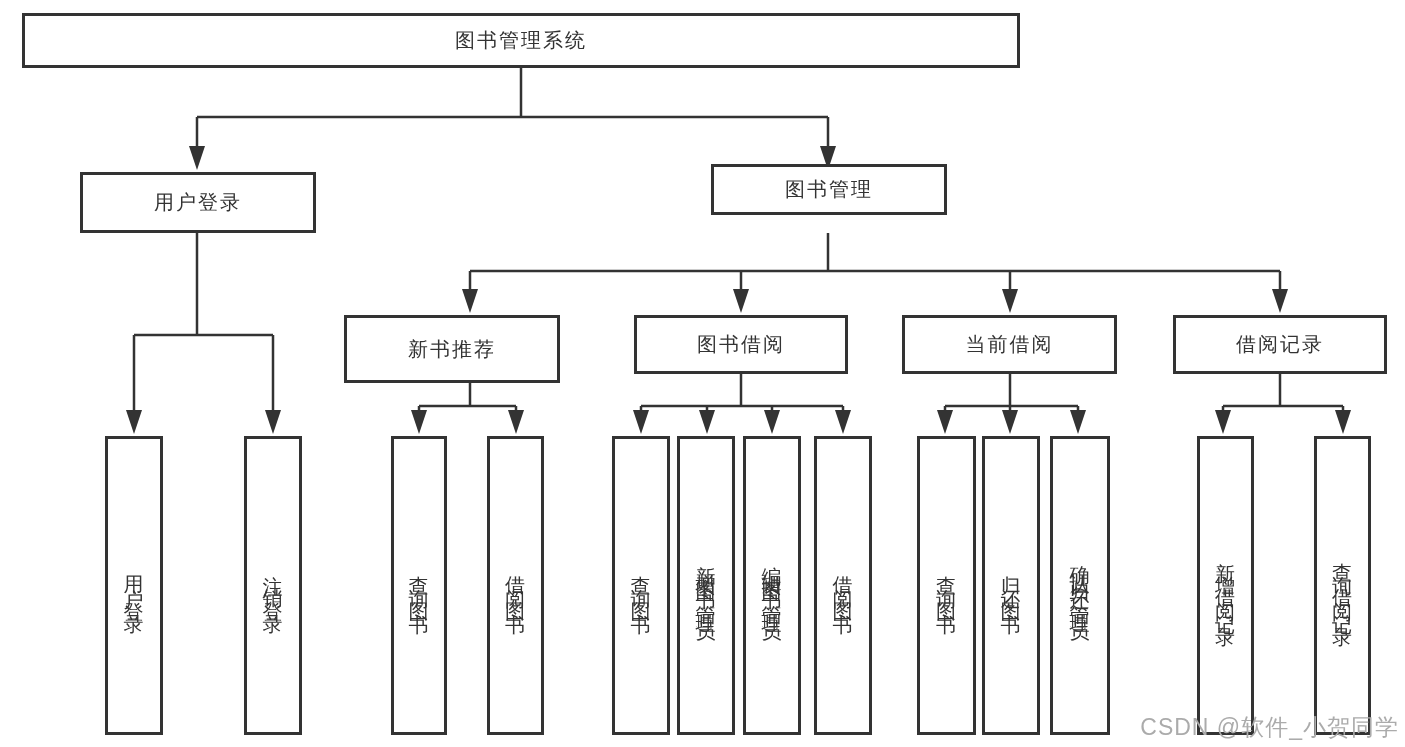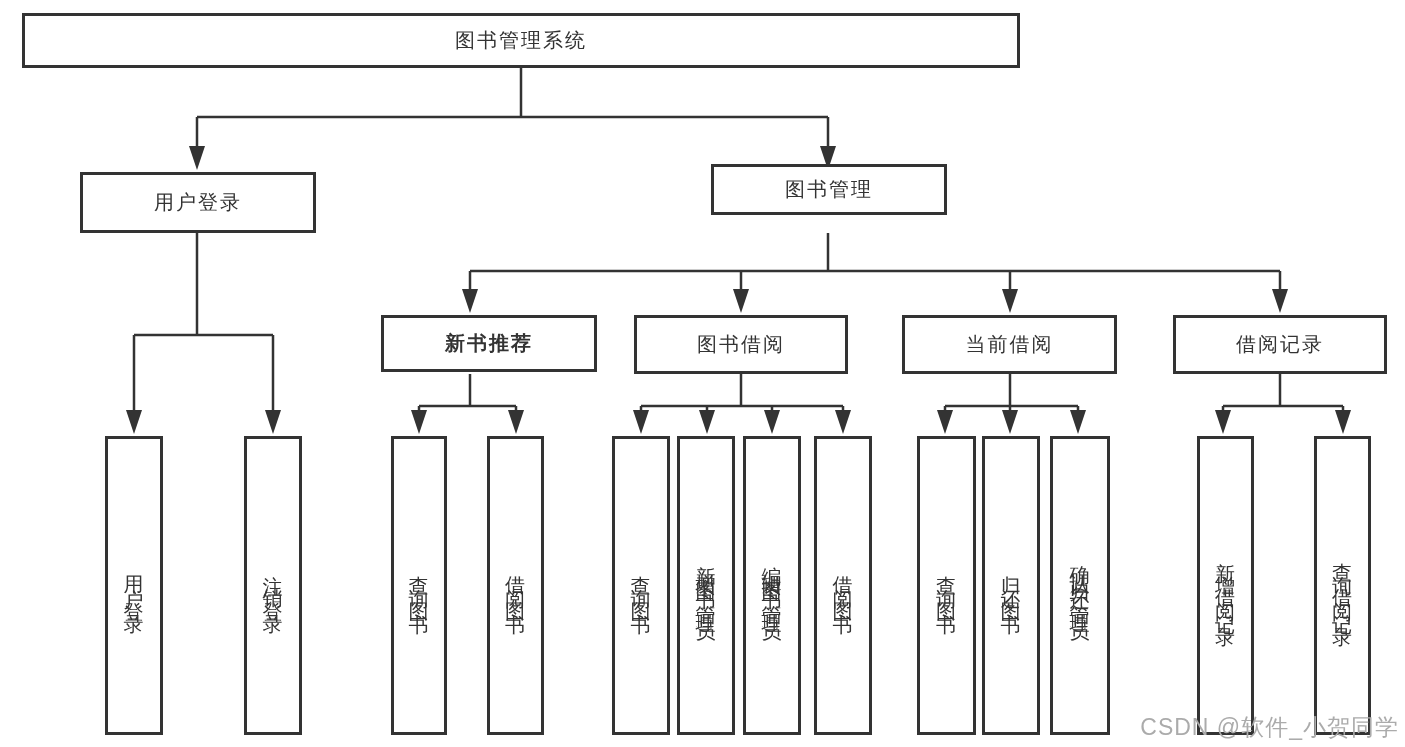--- a/index.html
+++ b/index.html
@@ -37,21 +37,21 @@
     font-size: 20px;
     line-height: 1;
     letter-spacing: 13px;
     color: #333333;
   }
   .leaf.tight .lbl { letter-spacing: 8px; }
   
   .n-root   { left: 22px;  top: 13px;  width: 998px; height: 55px; }
   .n-l2a    { left: 80px;  top: 172px; width: 236px; height: 61px; }
   .n-l2b    { left: 711px; top: 164px; width: 236px; height: 51px; }
-  .n-g1     { left: 381px; top: 315px; width: 216px; height: 57px; font-weight: bold; }
+  .n-g1     { left: 344px; top: 315px; width: 216px; height: 68px; }
   .n-g2     { left: 634px; top: 315px; width: 214px; height: 59px; }
   .n-g3     { left: 902px; top: 315px; width: 215px; height: 59px; }
   .n-g4     { left: 1173px;top: 315px; width: 214px; height: 59px; font-family: Liberation Mono, monospace; }
   .leaf     { top: 436px; height: 299px; }
   .lf1  { left: 105px;  width: 58px; }
   .lf2  { left: 244px;  width: 58px; }
   .lf3  { left: 391px;  width: 56px; }
   .lf4  { left: 487px;  width: 57px; }
   .lf5  { left: 612px;  width: 58px; }
   .lf6  { left: 677px;  width: 58px; }

